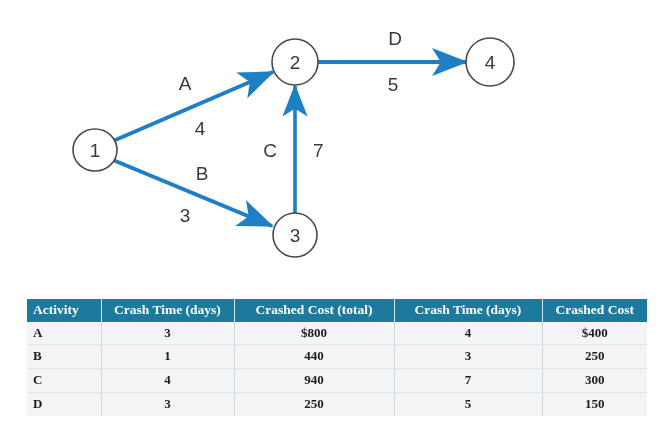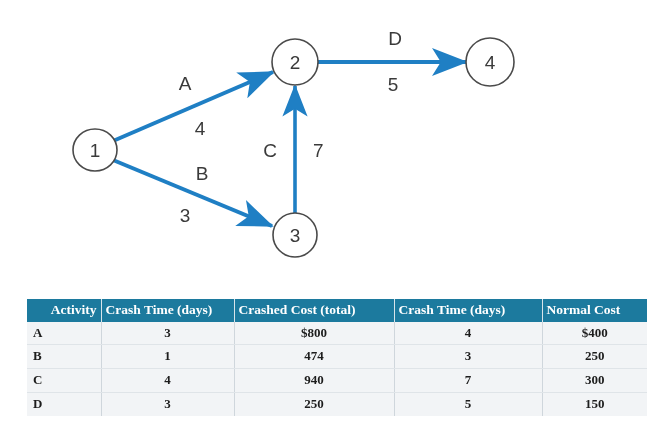--- a/index.html
+++ b/index.html
@@ -46,27 +46,27 @@
     width: 620px;
     table-layout: fixed;
     font-family: "Liberation Serif", serif;
   }
   table.crash-table th {
     background: #1c7a9e;
     color: #ffffff;
     font-weight: bold;
     font-size: 13.5px;
     padding: 3px 4px 4px 4px;
-    text-align: left;
+    text-align: center;
     border-right: 1px solid #d8e4ea;
     white-space: nowrap;
     line-height: 1.15;
   }
   table.crash-table th:last-child { border-right: none; }
-  table.crash-table th.col-activity { text-align: right; padding-left: 6px; }
+  table.crash-table th.col-activity { text-align: left; padding-left: 6px; }
 
   table.crash-table td {
     background: #f2f4f6;
     color: #1d1d1d;
     font-size: 13px;
     font-weight: bold;
     text-align: center;
     padding: 3px 4px;
     border-right: 1px solid #cfd6dc;
     border-bottom: 1px solid #dfe4e8;
@@ -141,35 +141,35 @@
       <col class="c-crashcost">
       <col class="c-normtime">
       <col class="c-normcost">
     </colgroup>
     <thead>
       <tr>
         <th class="col-activity">Activity</th>
         <th>Crash Time (days)</th>
         <th>Crashed Cost (total)</th>
         <th>Crash Time (days)</th>
-        <th>Normal Cost</th>
+        <th>Crashed Cost</th>
       </tr>
     </thead>
     <tbody>
       <tr>
         <td class="cell-activity">A</td>
         <td>3</td>
         <td>$800</td>
         <td>4</td>
         <td>$400</td>
       </tr>
       <tr>
         <td class="cell-activity">B</td>
         <td>1</td>
-        <td>474</td>
+        <td>440</td>
         <td>3</td>
         <td>250</td>
       </tr>
       <tr>
         <td class="cell-activity">C</td>
         <td>4</td>
         <td>940</td>
         <td>7</td>
         <td>300</td>
       </tr>

